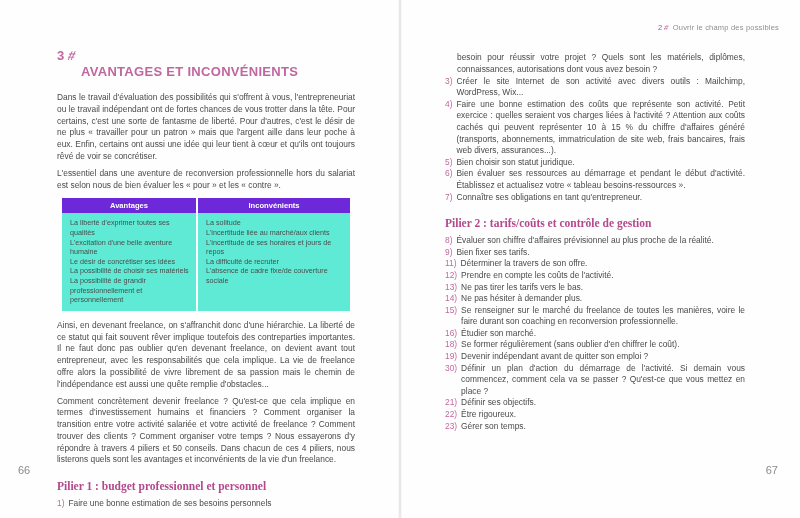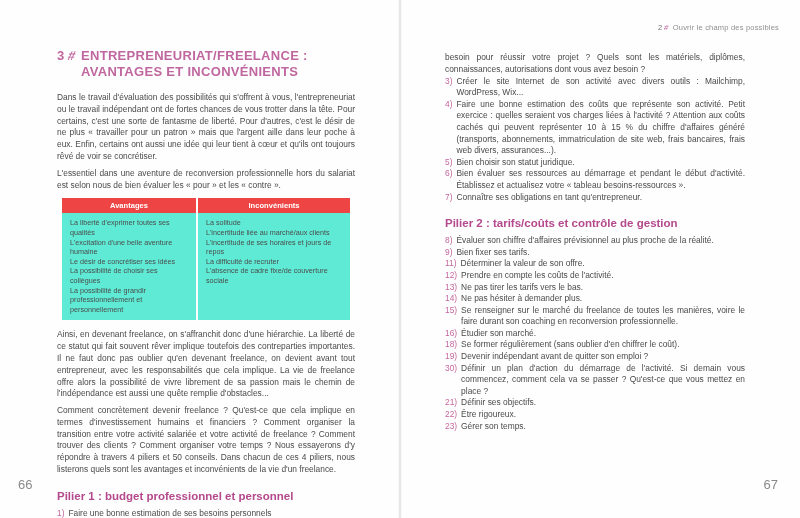--- a/index.html
+++ b/index.html
@@ -33,79 +33,79 @@
     margin: 0 0 5px 0; font-size: 8.4px; line-height: 11.8px;
     text-align: justify; color: #4a4a4a;
   }
 
   
   .adv-table { display: flex; gap: 2px; margin: 7px 0 9px 5px; width: 288px; }
   .t-col { display: flex; flex-direction: column; }
   .t-col-1 { flex: 0 0 134px; }
   .t-col-2 { flex: 1; justify-content: flex-end; }
   .t-head {
-    background: #ef4444; color: #ffffff; font-weight: bold;
+    background: #6d28d9; color: #ffffff; font-weight: bold;
     font-size: 7.6px; line-height: 9px; text-align: center; padding: 3px 2px;
   }
   .t-body { background: #5eead4; flex: 1; padding: 5px 7px 6px 8px; }
   .t-cell { font-size: 7.2px; line-height: 9.6px; color: #4c4c4c; }
 
   
   .pilier-heading {
     margin: 13px 0 5px 0;
-    font-family: Liberation Sans, sans-serif; font-weight: bold;
+    font-family: Liberation Serif, serif; font-weight: bold;
     font-size: 11.5px; line-height: 14px; color: #b4498d;
   }
 
   
   .num-list { margin: 0; }
   .num-item { display: flex; font-size: 8.4px; line-height: 11.6px; }
   .num-item .num { color: #c4679f; white-space: nowrap; margin-right: 4px; }
   .num-item .item-text { flex: 1; text-align: justify; color: #4a4a4a; }
 
   
-  .continuation { margin-bottom: 0; }
+  .continuation { margin-left: 12px; margin-bottom: 0; }
 
   
   .running-header {
     position: absolute; top: 23px; right: 21px;
     font-size: 7.5px; color: #8f8f8f; letter-spacing: 0.2px;
   }
   .running-header .rh-num { color: #6f6f6f; margin-right: 2px; }
   .running-header .rh-hash { color: #c0679f; margin-right: 4px; }
-  .page-num { position: absolute; bottom: 26px; font-size: 13px; color: #8a8a8a; }
+  .page-num { position: absolute; bottom: 42px; font-size: 11px; color: #8a8a8a; }
   .page-num-left { left: 18px; }
   .page-num-right { right: 22px; }
 </style>
 </head>
 <body>
 
 <div class="spread">
 
   <div class="page page-left">
     <h1 class="chapter-title">
       <span class="prefix"><span>3</span> <span class="hash">#</span></span>
       <span class="title-lines">
-        <span>ENTREPRENEURIAT/FREELANCE :</span><br>
+        <br>
         <span>AVANTAGES ET INCONVÉNIENTS</span>
       </span>
     </h1>
 
     <p class="body-text">Dans le travail d'évaluation des possibilités qui s'offrent à vous, l'entrepreneuriat ou le travail indépendant ont de fortes chances de vous trotter dans la tête. Pour certains, c'est une sorte de fantasme de liberté. Pour d'autres, c'est le désir de ne plus « travailler pour un patron » mais que l'argent aille dans leur poche à eux. Enfin, certains ont aussi une idée qui leur tient à cœur et qu'ils ont toujours rêvé de voir se concrétiser.</p>
     <p class="body-text">L'essentiel dans une aventure de reconversion professionnelle hors du salariat est selon nous de bien évaluer les « pour » et les « contre ».</p>
 
     <div class="adv-table">
       <div class="t-col t-col-1">
         <div class="t-head">Avantages</div>
         <div class="t-body">
 
         <div class="t-cell">La liberté d'exprimer toutes ses qualités</div>
             <div class="t-cell">L'excitation d'une belle aventure humaine</div>
             <div class="t-cell">Le désir de concrétiser ses idées</div>
-            <div class="t-cell">La possibilité de choisir ses collègues</div>
+            <div class="t-cell">La possibilité de choisir ses matériels</div>
             <div class="t-cell">La possibilité de grandir professionnellement et personnellement</div>
           </div>
       </div>
       <div class="t-col t-col-2">
         <div class="t-head">Inconvénients</div>
         <div class="t-body">
 
         <div class="t-cell">La solitude</div>
             <div class="t-cell">L'incertitude liée au marché/aux clients</div>
             <div class="t-cell">L'incertitude de ses horaires et jours de repos</div>
@@ -177,21 +177,21 @@
         </div>
 
         <div class="num-item">
           <span class="num">9)</span>
           <span class="item-text">Bien fixer ses tarifs.</span>
         </div>
 
 
         <div class="num-item">
           <span class="num">11)</span>
-          <span class="item-text">Déterminer la valeur de son offre.</span>
+          <span class="item-text">Déterminer la travers de son offre.</span>
         </div>
 
         <div class="num-item">
           <span class="num">12)</span>
           <span class="item-text">Prendre en compte les coûts de l'activité.</span>
         </div>
 
         <div class="num-item">
           <span class="num">13)</span>
           <span class="item-text">Ne pas tirer les tarifs vers le bas.</span>

